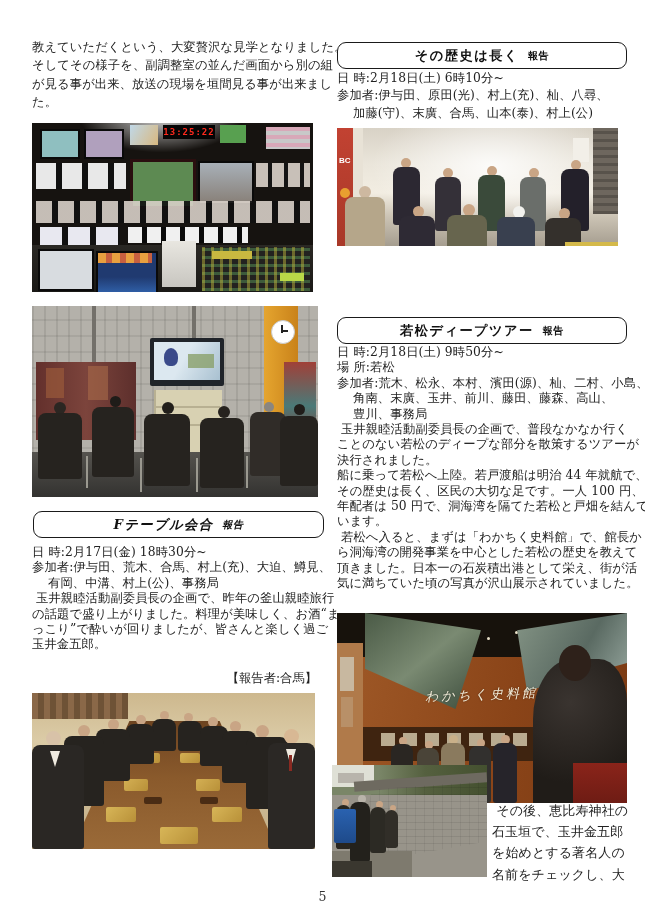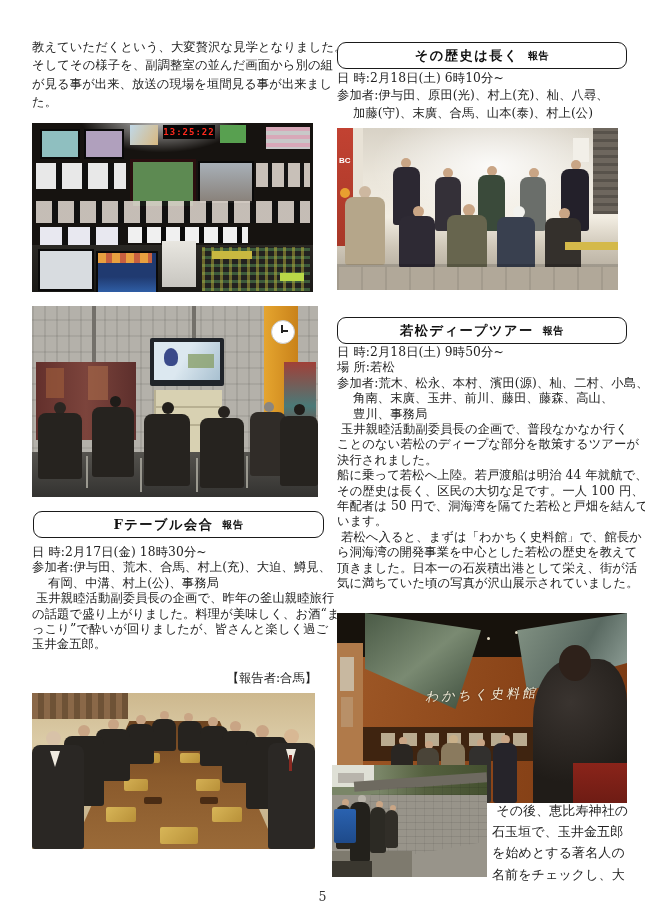--- a/index.html
+++ b/index.html
@@ -85,21 +85,21 @@
     <div class="hd" style="left:232px;top:96px;width:10px;height:10px;background:#8a8680;"></div>
     <div class="pe" style="left:218px;top:106px;width:36px;height:64px;background:#302c28;"></div>
     <div class="hd" style="left:262px;top:98px;width:11px;height:11px;background:#201d1a;"></div>
     <div class="pe" style="left:248px;top:110px;width:38px;height:70px;"></div>
     <div class="a" style="left:54px;top:150px;width:2px;height:32px;background:#9a988f;"></div>
     <div class="a" style="left:108px;top:152px;width:2px;height:34px;background:#9a988f;"></div>
     <div class="a" style="left:164px;top:152px;width:2px;height:34px;background:#9a988f;"></div>
     <div class="a" style="left:214px;top:150px;width:2px;height:32px;background:#9a988f;"></div>
   </div>
 
-  <div class="hbox" style="left:33px;top:511px;width:289px;height:25px;">
+  <div class="hbox" style="left:33px;top:511px;width:289px;height:25px;font-style:italic;">
     <span>Fテーブル会合</span>
     <span class="sfx">報告</span>
   </div>
   <div class="tcol" style="left:32px;top:545px;width:296px;line-height:15.4px;">
       <div class="ln">日 時:2月17日(金) 18時30分~</div>
       <div class="ln">参加者:伊与田、荒木、合馬、村上(充)、大迫、鱒見、</div>
       <div class="ln">    有岡、中溝、村上(公)、事務局</div>
       <div class="ln"> 玉井親睦活動副委員長の企画で、昨年の釜山親睦旅行</div>
       <div class="ln">の話題で盛り上がりました。料理が美味しく、お酒“ま</div>
       <div class="ln">っこり”で酔いが回りましたが、皆さんと楽しく過ご</div>
@@ -148,21 +148,21 @@
   <div class="hbox" style="left:337px;top:42px;width:288px;height:25px;">
     <span>その歴史は長く</span>
     <span class="sfx">報告</span>
   </div>
   <div class="tcol" style="left:337px;top:70px;width:292px;line-height:17.4px;">
       <div class="ln">日 時:2月18日(土) 6時10分~</div>
       <div class="ln">参加者:伊与田、原田(光)、村上(充)、杣、八尋、</div>
       <div class="ln">    加藤(守)、末廣、合馬、山本(泰)、村上(公)</div>
     </div>
 
-  <div class="photo" style="left:337px;top:128px;width:281px;height:162px;background:linear-gradient(180deg,#d8d2c6,#eae5da 30%,#f2ede2 55%,#cdc5b6 74%,#a59d8f 100%);">
+  <div class="photo" style="left:337px;top:128px;width:281px;height:118px;background:linear-gradient(180deg,#d8d2c6,#eae5da 30%,#f2ede2 55%,#cdc5b6 74%,#a59d8f 100%);">
     <div class="a" style="left:0;top:0;width:281px;height:120px;background:radial-gradient(ellipse at 55% 32%,rgba(255,255,255,.85),transparent 55%);"></div>
     <div class="a" style="left:0;top:0;width:26px;height:118px;background:#e8e2d6;"></div>
     <div class="a" style="left:0;top:0;width:16px;height:118px;background:linear-gradient(#c24232,#a83828);"></div>
     <div class="a" style="left:2px;top:28px;color:#fff;font:bold 8px/9px 'Liberation Sans',sans-serif;">BC</div>
     <div class="a" style="left:3px;top:60px;width:10px;height:10px;background:#e8a030;border-radius:50%;"></div>
     <div class="a" style="left:256px;top:0;width:25px;height:86px;background:#6e675e;background-image:repeating-linear-gradient(0deg,rgba(0,0,0,.2) 0 3px,transparent 3px 8px);"></div>
     <div class="a" style="left:236px;top:10px;width:16px;height:24px;background:#f2efe8;"></div>
     <div class="hd" style="left:64px;top:30px;width:10px;height:10px;"></div>
     <div class="pe" style="left:56px;top:39px;width:27px;height:58px;background:#2c2832;"></div>
     <div class="hd" style="left:106px;top:40px;width:10px;height:10px;"></div>

